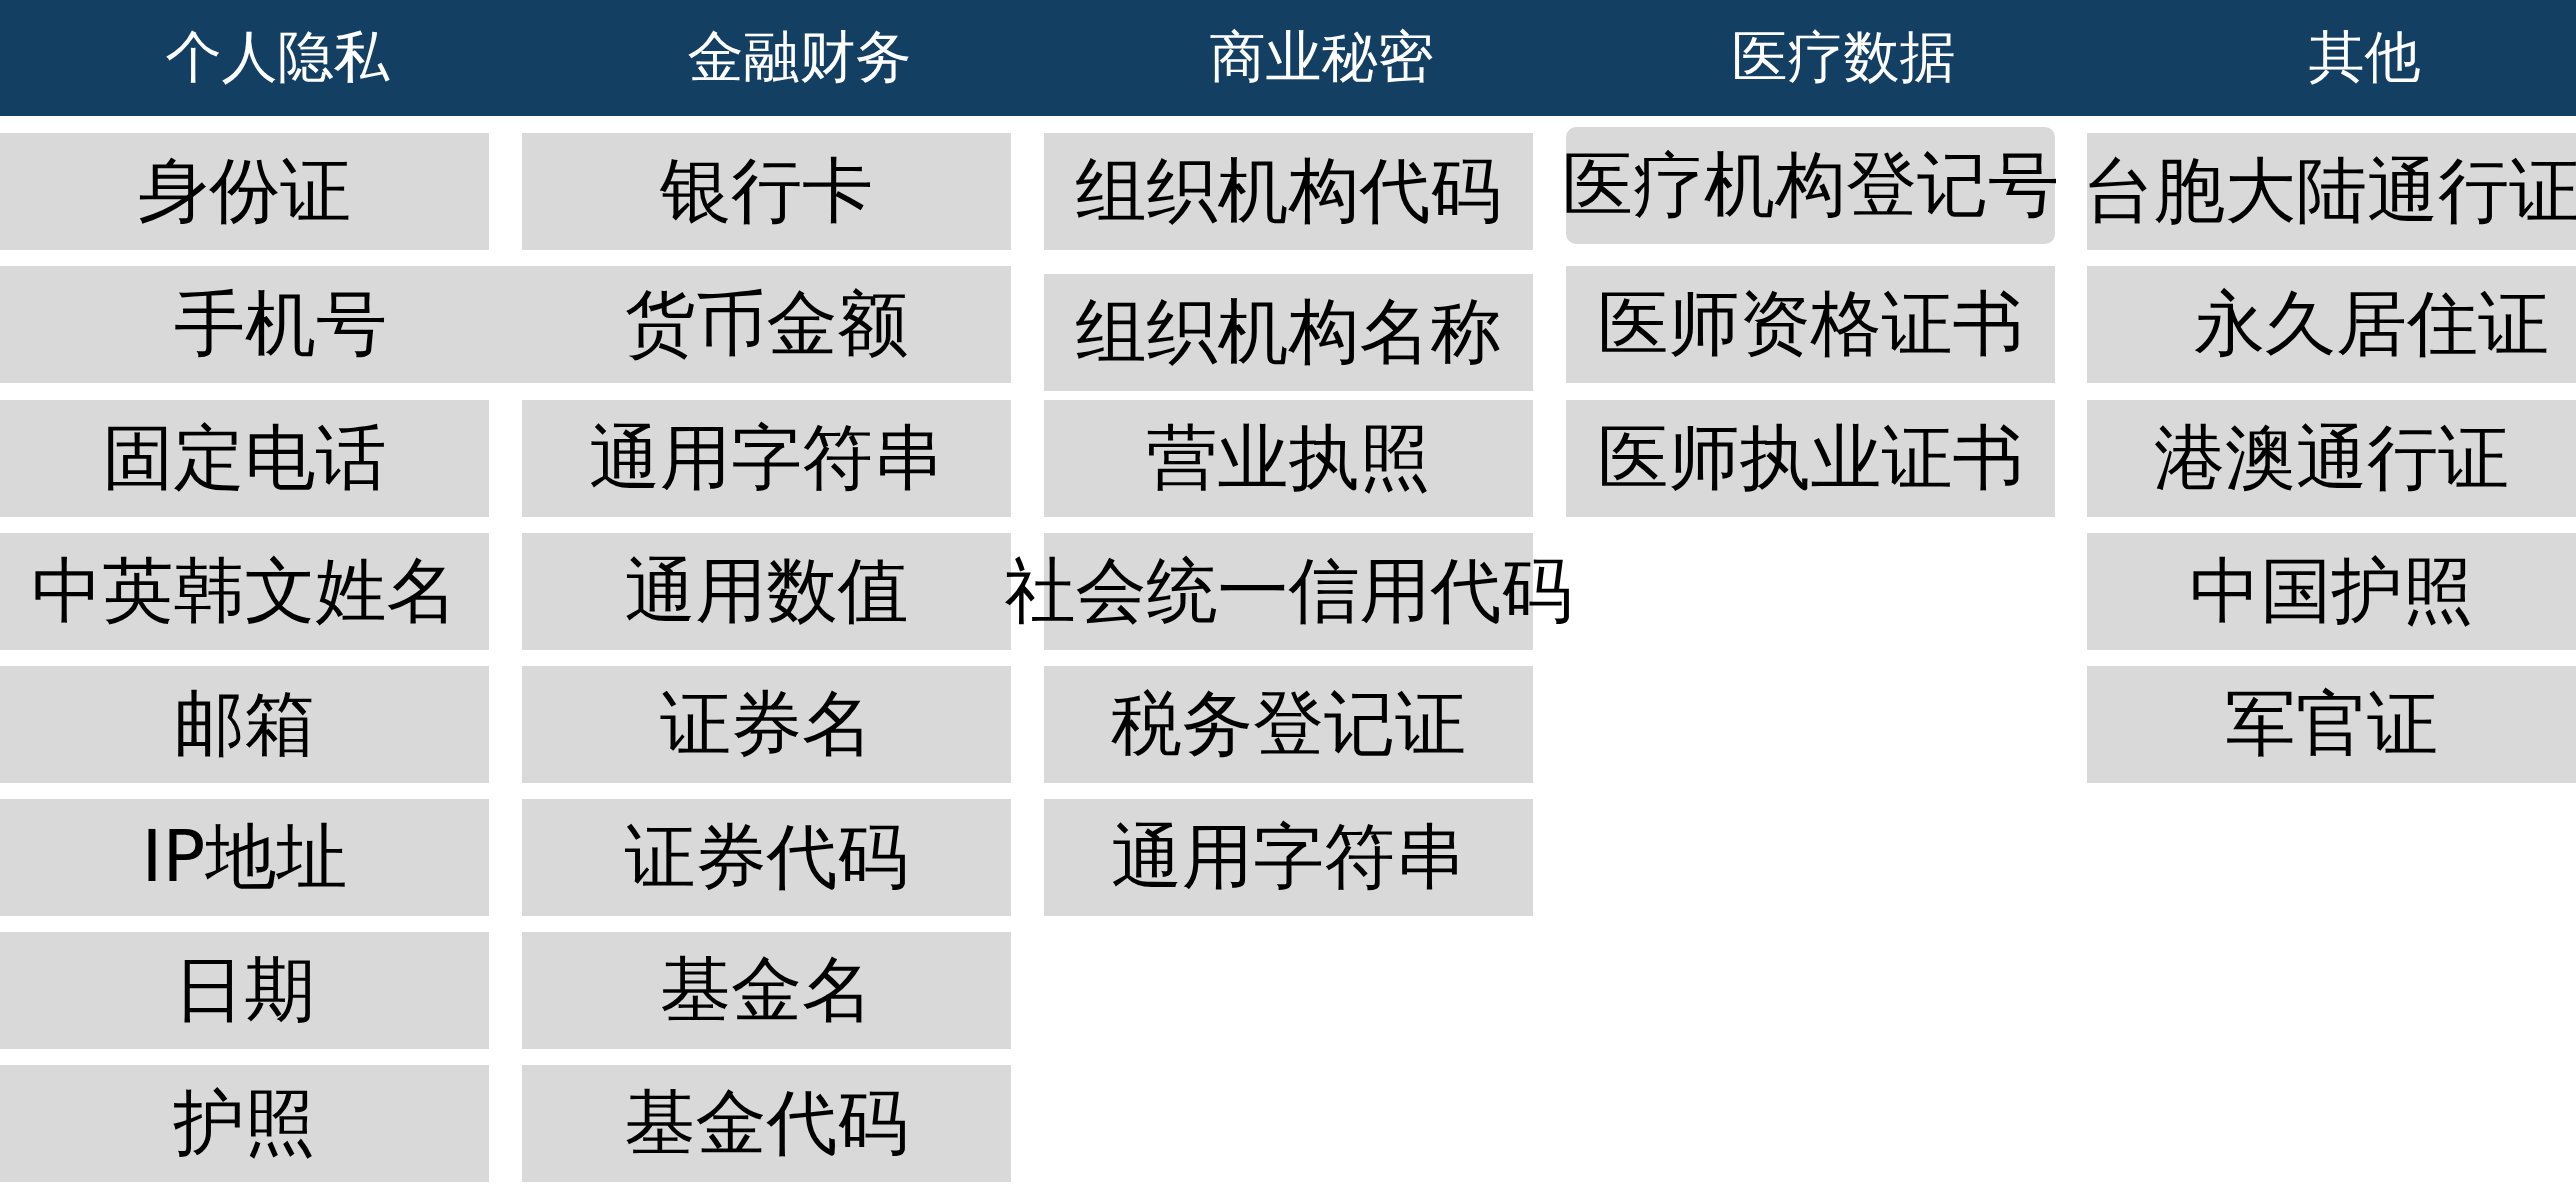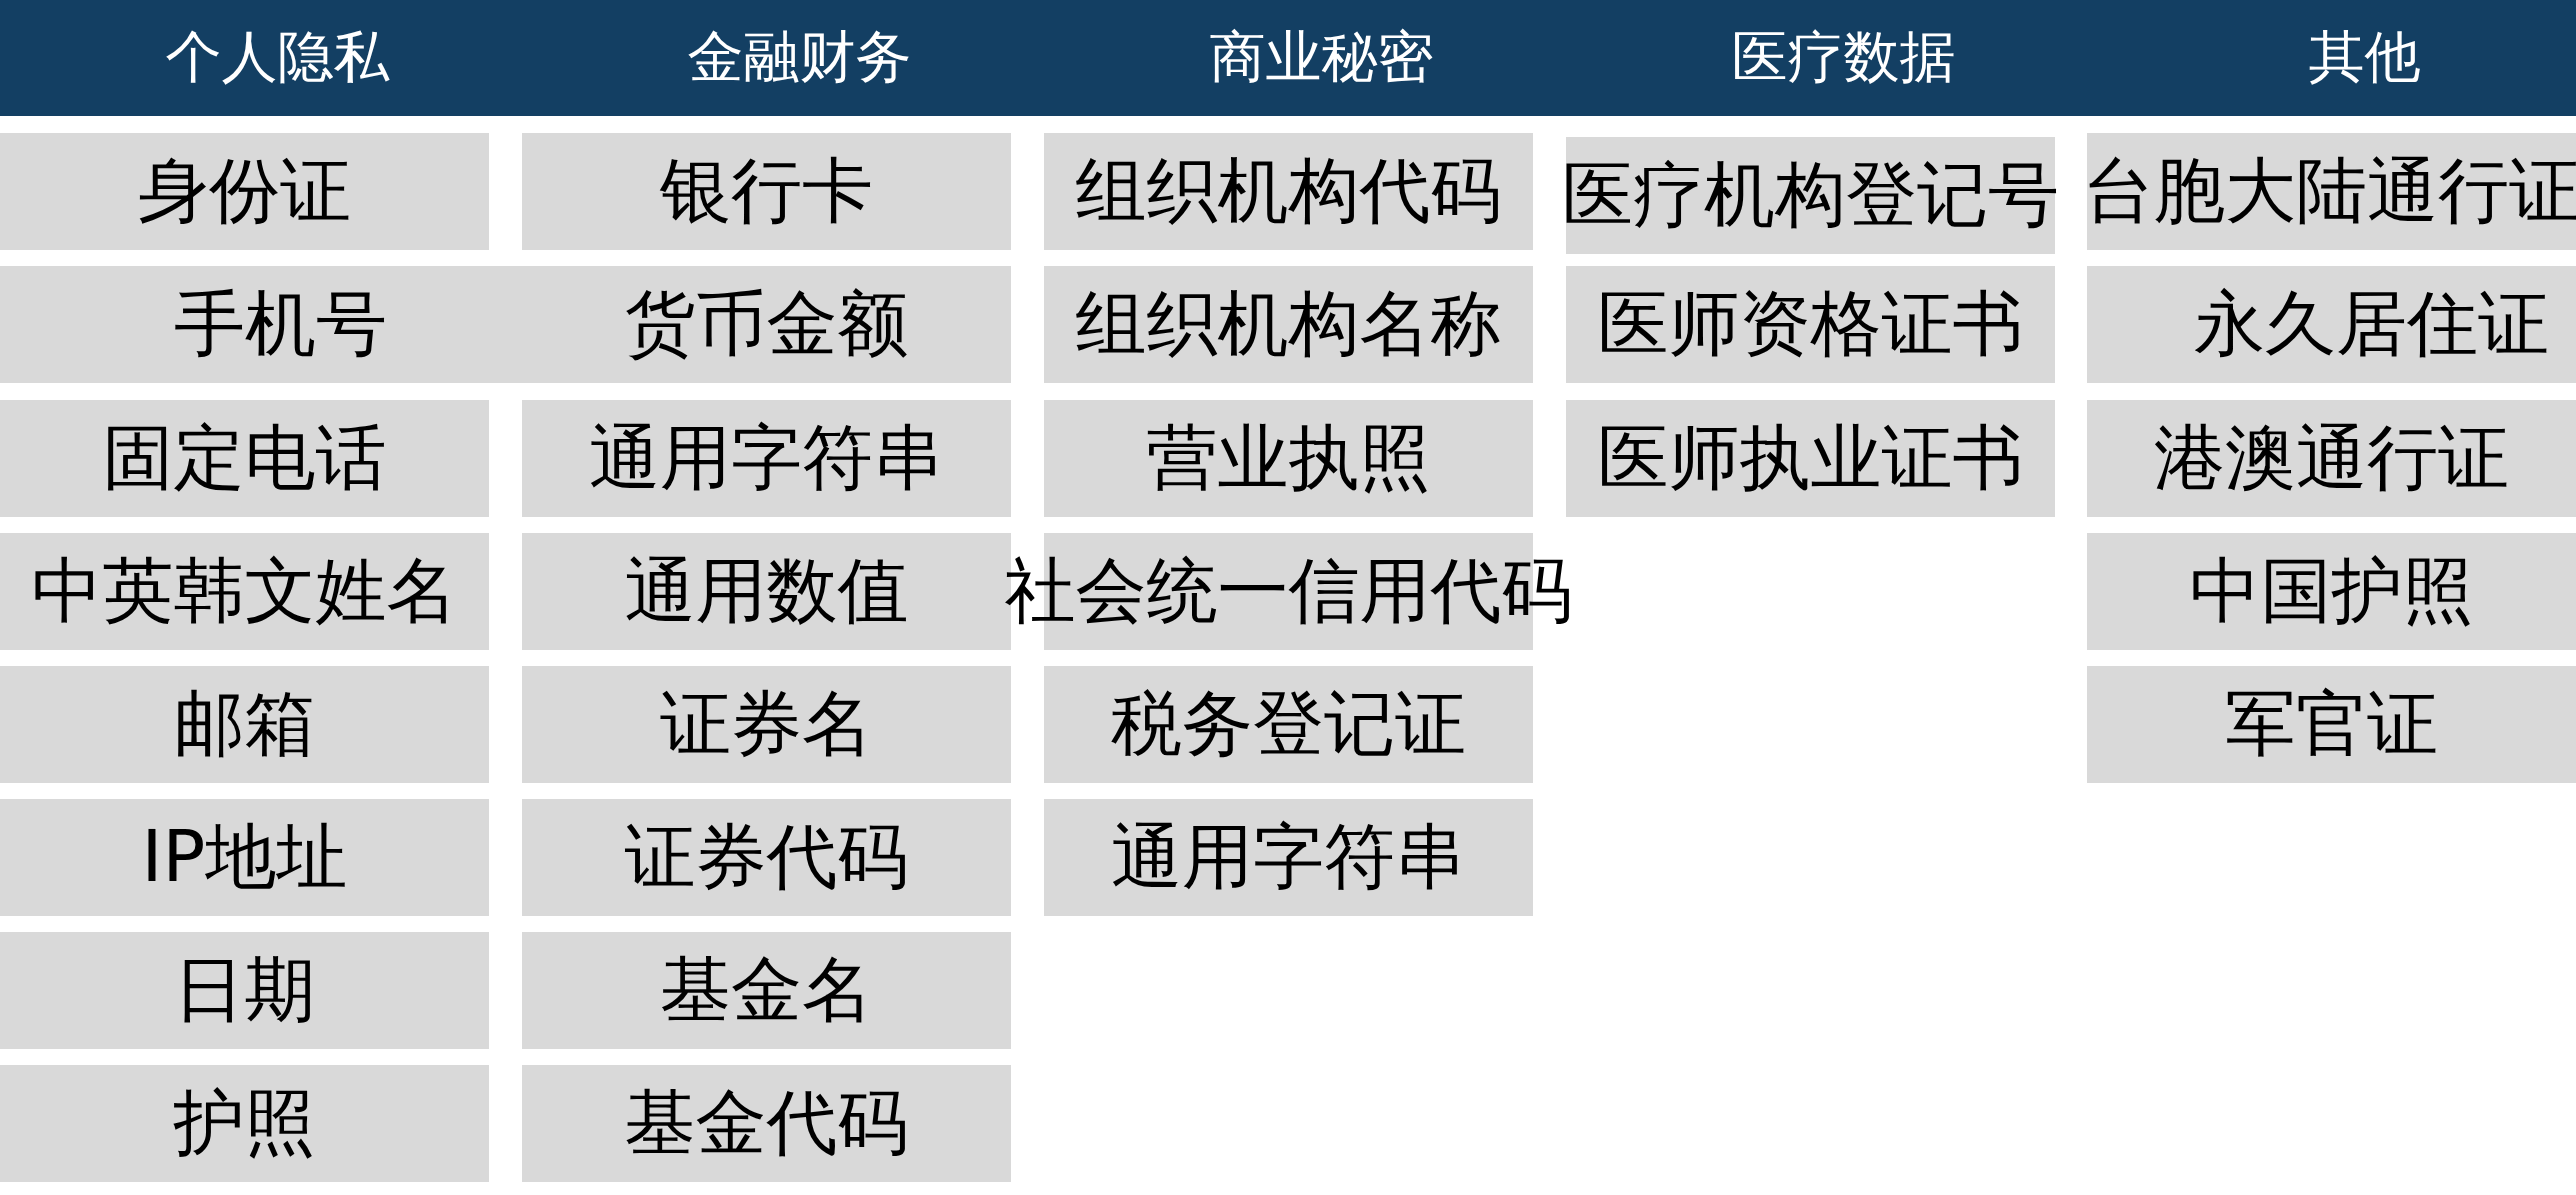--- a/index.html
+++ b/index.html
@@ -35,29 +35,29 @@
       <div class="cell" style="top: 400px;">通用字符串</div>
       <div class="cell" style="top: 533px;">通用数值</div>
       <div class="cell" style="top: 666px;">证券名</div>
       <div class="cell" style="top: 799px;">证券代码</div>
       <div class="cell" style="top: 932px;">基金名</div>
       <div class="cell" style="top: 1065px;">基金代码</div>
     </div>
     <div class="col" style="left: 1044px;">
       <div class="header">商业秘密</div>
       <div class="cell" style="top: 133px;">组织机构代码</div>
-      <div class="cell" style="top: 266px;">组织机构名称</div>
+      <div class="cell" style="top: 274px;">组织机构名称</div>
       <div class="cell" style="top: 400px;">营业执照</div>
       <div class="cell" style="top: 533px;">社会统一信用代码</div>
       <div class="cell" style="top: 666px;">税务登记证</div>
       <div class="cell" style="top: 799px;">通用字符串</div>
     </div>
     <div class="col" style="left: 1566px;">
       <div class="header">医疗数据</div>
-      <div class="cell" style="top: 137px;">医疗机构登记号</div>
+      <div class="cell" style="top: 127px; border-radius: 10px;">医疗机构登记号</div>
       <div class="cell" style="top: 266px;">医师资格证书</div>
       <div class="cell" style="top: 400px;">医师执业证书</div>
     </div>
     <div class="col" style="left: 2087px;">
       <div class="header">其他</div>
       <div class="cell" style="top: 133px;">台胞大陆通行证</div>
       <div class="cell" style="top: 266px; padding-left: 40px;">永久居住证</div>
       <div class="cell" style="top: 400px;">港澳通行证</div>
       <div class="cell" style="top: 533px;">中国护照</div>
       <div class="cell" style="top: 666px;">军官证</div>

